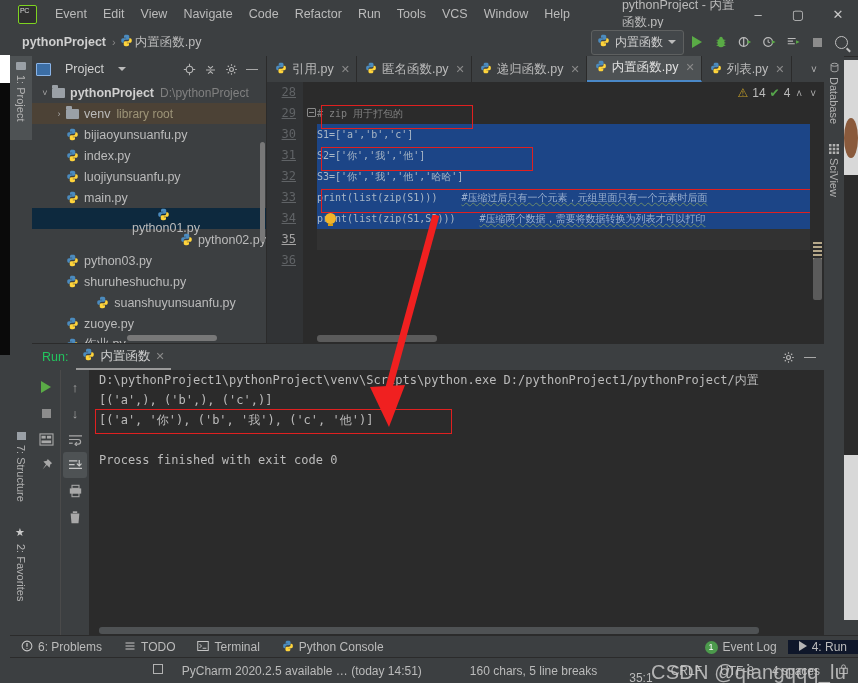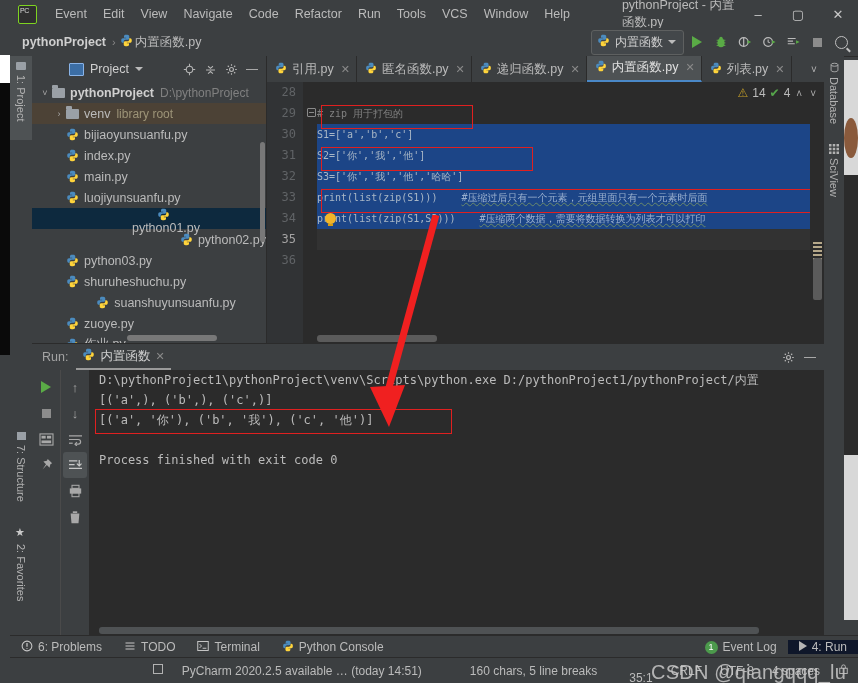--- a/index.html
+++ b/index.html
@@ -66,21 +66,21 @@
 
   
   .rstrip{position:absolute;right:14px;top:56px;width:20px;bottom:47px;background:#3c3f41;
           border-left:1px solid #2b2b2b;}
   .rtab{position:absolute;right:0;width:20px;writing-mode:vertical-rl;text-orientation:mixed;
         font-size:11px;color:#b2b2b2;padding:6px 0;white-space:nowrap;display:flex;align-items:center;}
 
   
   .project{position:absolute;left:32px;top:56px;width:234px;height:287px;background:#3c3f41;
            border-right:1px solid #2b2b2b;}
-  .proj-head{height:26px;display:flex;align-items:center;padding:0 4px;gap:6px;margin-left:33px;}
+  .proj-head{height:26px;display:flex;align-items:center;padding:0 4px;gap:14px;}
   .proj-title{font-size:12.5px;color:#cfcfcf;}
   .proj-ico{width:13px;height:11px;border:1.6px solid #8ab4e8;background:#3c6ea5;border-radius:1px;}
   .proj-head-right{margin-left:auto;display:flex;align-items:center;gap:1px;}
   .phb{width:20px;height:20px;display:flex;align-items:center;justify-content:center;color:#b6b6b6;}
   .tree{position:absolute;left:0;right:0;top:26px;bottom:0;background:#3c3f41;overflow:hidden;}
   .trow{height:21px;display:flex;align-items:center;font-size:12.5px;color:#bbbbbb;
         padding-left:6px;white-space:nowrap;}
   .trow.sel{background:#0d293e;flex-direction:column;}
   .trow.venv{background:#4c4236;}
   .chev{width:14px;display:inline-block;text-align:center;color:#a9a9a9;font-size:9px;flex:none;}
@@ -109,21 +109,21 @@
             color:#b6b6b6;font-size:10px;margin-left:auto;}
   .inspect{position:absolute;right:0;top:26px;height:22px;display:flex;align-items:center;
            gap:4px;padding-right:6px;font-size:12px;color:#bbb;background:#2b2b2b;z-index:5;}
   .warn-ico{color:#c9a227;font-size:12px;}
   .ok-ico{color:#56a64b;font-size:12px;}
   .chev-sm{color:#b0b0b0;font-size:10px;padding:0 2px;}
 
   .codearea{position:absolute;left:0;right:0;top:26px;bottom:0;background:#2b2b2b;overflow:hidden;}
   .gutter{position:absolute;left:0;top:0;width:36px;bottom:0;background:#313335;}
   .gline{height:21px;line-height:21px;text-align:right;padding-right:7px;
-         font-family:"DejaVu Sans Mono","Liberation Mono",monospace;font-size:12px;color:#606366;}
+         font-family:"DejaVu Sans Mono","Liberation Mono",monospace;font-size:12px;color:#606366;text-decoration:underline;}
   .gline.cur{color:#a4a3a3;}
   .fold{position:absolute;left:38px;top:0;width:12px;bottom:0;background:#2b2b2b;}
   .fold-mark{position:absolute;left:2px;top:5px;width:7px;height:7px;border:1px solid #8a8a8a;
              border-radius:1px;}
   .fold-mark:after{content:"";position:absolute;left:1px;top:2.5px;width:5px;height:1px;background:#8a8a8a;}
   .code{position:absolute;left:50px;top:0;right:0;bottom:0;overflow:hidden;
         font-family:"DejaVu Sans Mono","Liberation Mono",monospace;font-size:10px;}
   .cline{height:21px;line-height:21px;white-space:pre;position:relative;}
   .cline.hl{background:#1c4587;}
   .cline.curline{background:#323232;}
@@ -143,21 +143,21 @@
                border-radius:2px;}
   .stripe-marks{position:absolute;right:2px;top:134px;width:9px;height:22px;}
   .stripe-marks div{height:2px;background:#b6a88a;margin-bottom:2px;}
   .hscroll-ed{position:absolute;left:50px;bottom:1px;width:120px;height:7px;background:#5b5b5b;
               border-radius:3px;}
 
   
   .runpanel{position:absolute;left:32px;top:343px;right:34px;bottom:47px;background:#3c3f41;
             border-top:1px solid #2b2b2b;}
   .run-head{height:26px;display:flex;align-items:center;padding:0 4px;}
-  .run-label{font-size:12.5px;color:#a3a3a3;margin:0 8px 0 6px;}
+  .run-label{font-size:12.5px;color:#22c55e;margin:0 8px 0 6px;}
   .run-tab{display:flex;align-items:center;gap:5px;font-size:12.5px;color:#cfcfcf;padding:3px 6px;
            border-bottom:2px solid #9a9a9a;}
   .run-head-right{margin-left:auto;display:flex;align-items:center;gap:2px;}
   .run-body{position:absolute;left:0;right:0;top:26px;bottom:0;display:flex;}
   .run-tools{width:28px;background:#3c3f41;padding-top:4px;display:flex;flex-direction:column;
              align-items:center;gap:0;}
   .run-tools2{width:28px;background:#3c3f41;padding-top:4px;display:flex;flex-direction:column;
              align-items:center;border-left:1px solid #4a4a4a;}
   .rtb{width:24px;height:26px;display:flex;align-items:center;justify-content:center;color:#a8a8a8;
        font-size:13px;border-radius:3px;}
@@ -381,28 +381,28 @@
               <path d="M7.5 1c-2 0-2.6.8-2.6 2v1.6h2.7v.5H3.6C2.3 5.1 1.5 6 1.5 8s.8 2.9 2.1 2.9h1V9.3c0-1.3 1-2.3 2.3-2.3h2.6c1.1 0 1.9-.8 1.9-1.9V3c0-1.1-.9-2-2.4-2H7.5z" fill="#4b8bbe"></path>
               <path d="M8.5 15c2 0 2.6-.8 2.6-2v-1.6H8.4v-.5h4c1.3 0 2.1-.9 2.1-2.9s-.8-2.9-2.1-2.9h-1v1.6c0 1.3-1 2.3-2.3 2.3H6.5c-1.1 0-1.9.8-1.9 1.9V13c0 1.1.9 2 2.4 2h1.5z" fill="#ffd43b"></path>
             </svg></span>
         <span class="tname">index.py</span>
       </div>
       <div class="trow" style="padding-left:34px;">
         <span class="pyico"><svg width="13" height="13" viewBox="0 0 16 16">
               <path d="M7.5 1c-2 0-2.6.8-2.6 2v1.6h2.7v.5H3.6C2.3 5.1 1.5 6 1.5 8s.8 2.9 2.1 2.9h1V9.3c0-1.3 1-2.3 2.3-2.3h2.6c1.1 0 1.9-.8 1.9-1.9V3c0-1.1-.9-2-2.4-2H7.5z" fill="#4b8bbe"></path>
               <path d="M8.5 15c2 0 2.6-.8 2.6-2v-1.6H8.4v-.5h4c1.3 0 2.1-.9 2.1-2.9s-.8-2.9-2.1-2.9h-1v1.6c0 1.3-1 2.3-2.3 2.3H6.5c-1.1 0-1.9.8-1.9 1.9V13c0 1.1.9 2 2.4 2h1.5z" fill="#ffd43b"></path>
             </svg></span>
+        <span class="tname">luojiyunsuanfu.py</span>
+      </div>
+      <div class="trow" style="padding-left:34px;">
+        <span class="pyico"><svg width="13" height="13" viewBox="0 0 16 16">
+              <path d="M7.5 1c-2 0-2.6.8-2.6 2v1.6h2.7v.5H3.6C2.3 5.1 1.5 6 1.5 8s.8 2.9 2.1 2.9h1V9.3c0-1.3 1-2.3 2.3-2.3h2.6c1.1 0 1.9-.8 1.9-1.9V3c0-1.1-.9-2-2.4-2H7.5z" fill="#4b8bbe"></path>
+              <path d="M8.5 15c2 0 2.6-.8 2.6-2v-1.6H8.4v-.5h4c1.3 0 2.1-.9 2.1-2.9s-.8-2.9-2.1-2.9h-1v1.6c0 1.3-1 2.3-2.3 2.3H6.5c-1.1 0-1.9.8-1.9 1.9V13c0 1.1.9 2 2.4 2h1.5z" fill="#ffd43b"></path>
+            </svg></span>
         <span class="tname">main.py</span>
-      </div>
-      <div class="trow" style="padding-left:34px;">
-        <span class="pyico"><svg width="13" height="13" viewBox="0 0 16 16">
-              <path d="M7.5 1c-2 0-2.6.8-2.6 2v1.6h2.7v.5H3.6C2.3 5.1 1.5 6 1.5 8s.8 2.9 2.1 2.9h1V9.3c0-1.3 1-2.3 2.3-2.3h2.6c1.1 0 1.9-.8 1.9-1.9V3c0-1.1-.9-2-2.4-2H7.5z" fill="#4b8bbe"></path>
-              <path d="M8.5 15c2 0 2.6-.8 2.6-2v-1.6H8.4v-.5h4c1.3 0 2.1-.9 2.1-2.9s-.8-2.9-2.1-2.9h-1v1.6c0 1.3-1 2.3-2.3 2.3H6.5c-1.1 0-1.9.8-1.9 1.9V13c0 1.1.9 2 2.4 2h1.5z" fill="#ffd43b"></path>
-            </svg></span>
-        <span class="tname">luojiyunsuanfu.py</span>
       </div>
       <div class="trow sel" style="padding-left:34px;">
         <span class="pyico"><svg width="13" height="13" viewBox="0 0 16 16">
               <path d="M7.5 1c-2 0-2.6.8-2.6 2v1.6h2.7v.5H3.6C2.3 5.1 1.5 6 1.5 8s.8 2.9 2.1 2.9h1V9.3c0-1.3 1-2.3 2.3-2.3h2.6c1.1 0 1.9-.8 1.9-1.9V3c0-1.1-.9-2-2.4-2H7.5z" fill="#4b8bbe"></path>
               <path d="M8.5 15c2 0 2.6-.8 2.6-2v-1.6H8.4v-.5h4c1.3 0 2.1-.9 2.1-2.9s-.8-2.9-2.1-2.9h-1v1.6c0 1.3-1 2.3-2.3 2.3H6.5c-1.1 0-1.9.8-1.9 1.9V13c0 1.1.9 2 2.4 2h1.5z" fill="#ffd43b"></path>
             </svg></span>
         <span class="tname">python01.py</span>
       </div>
       <div class="trow" style="padding-left:34px;justify-content:flex-end;">
         <span class="pyico"><svg width="13" height="13" viewBox="0 0 16 16">

